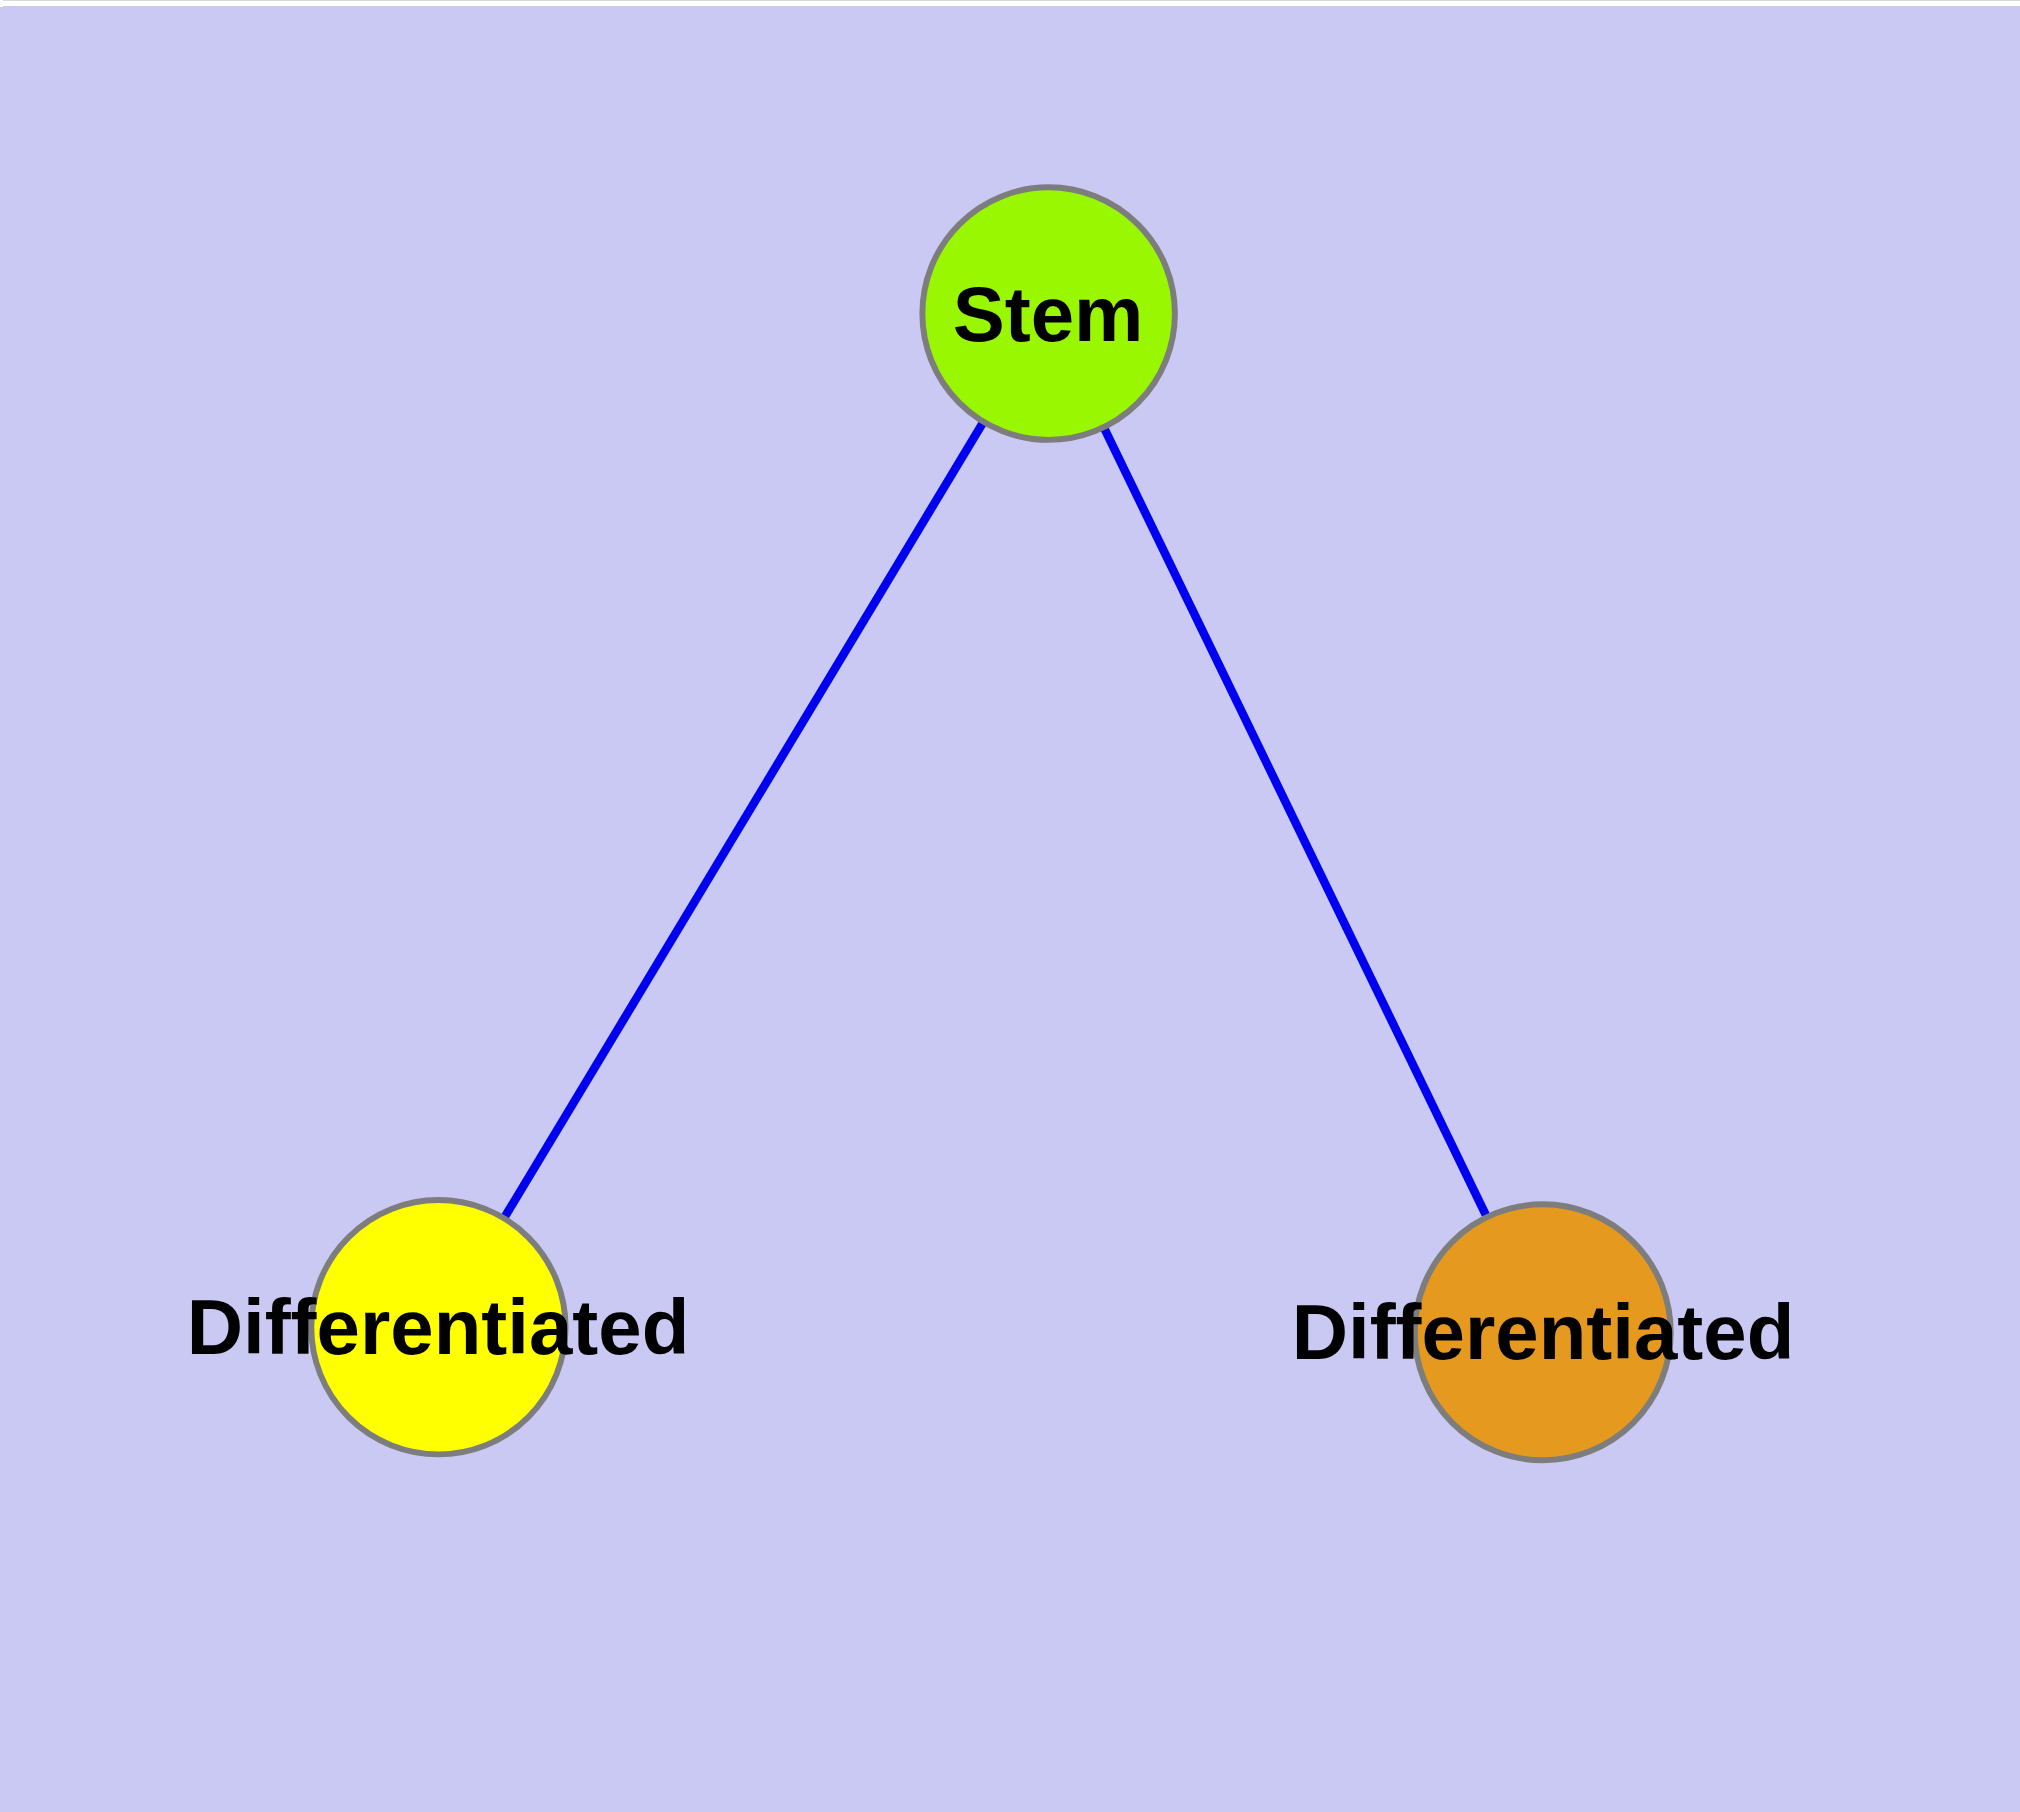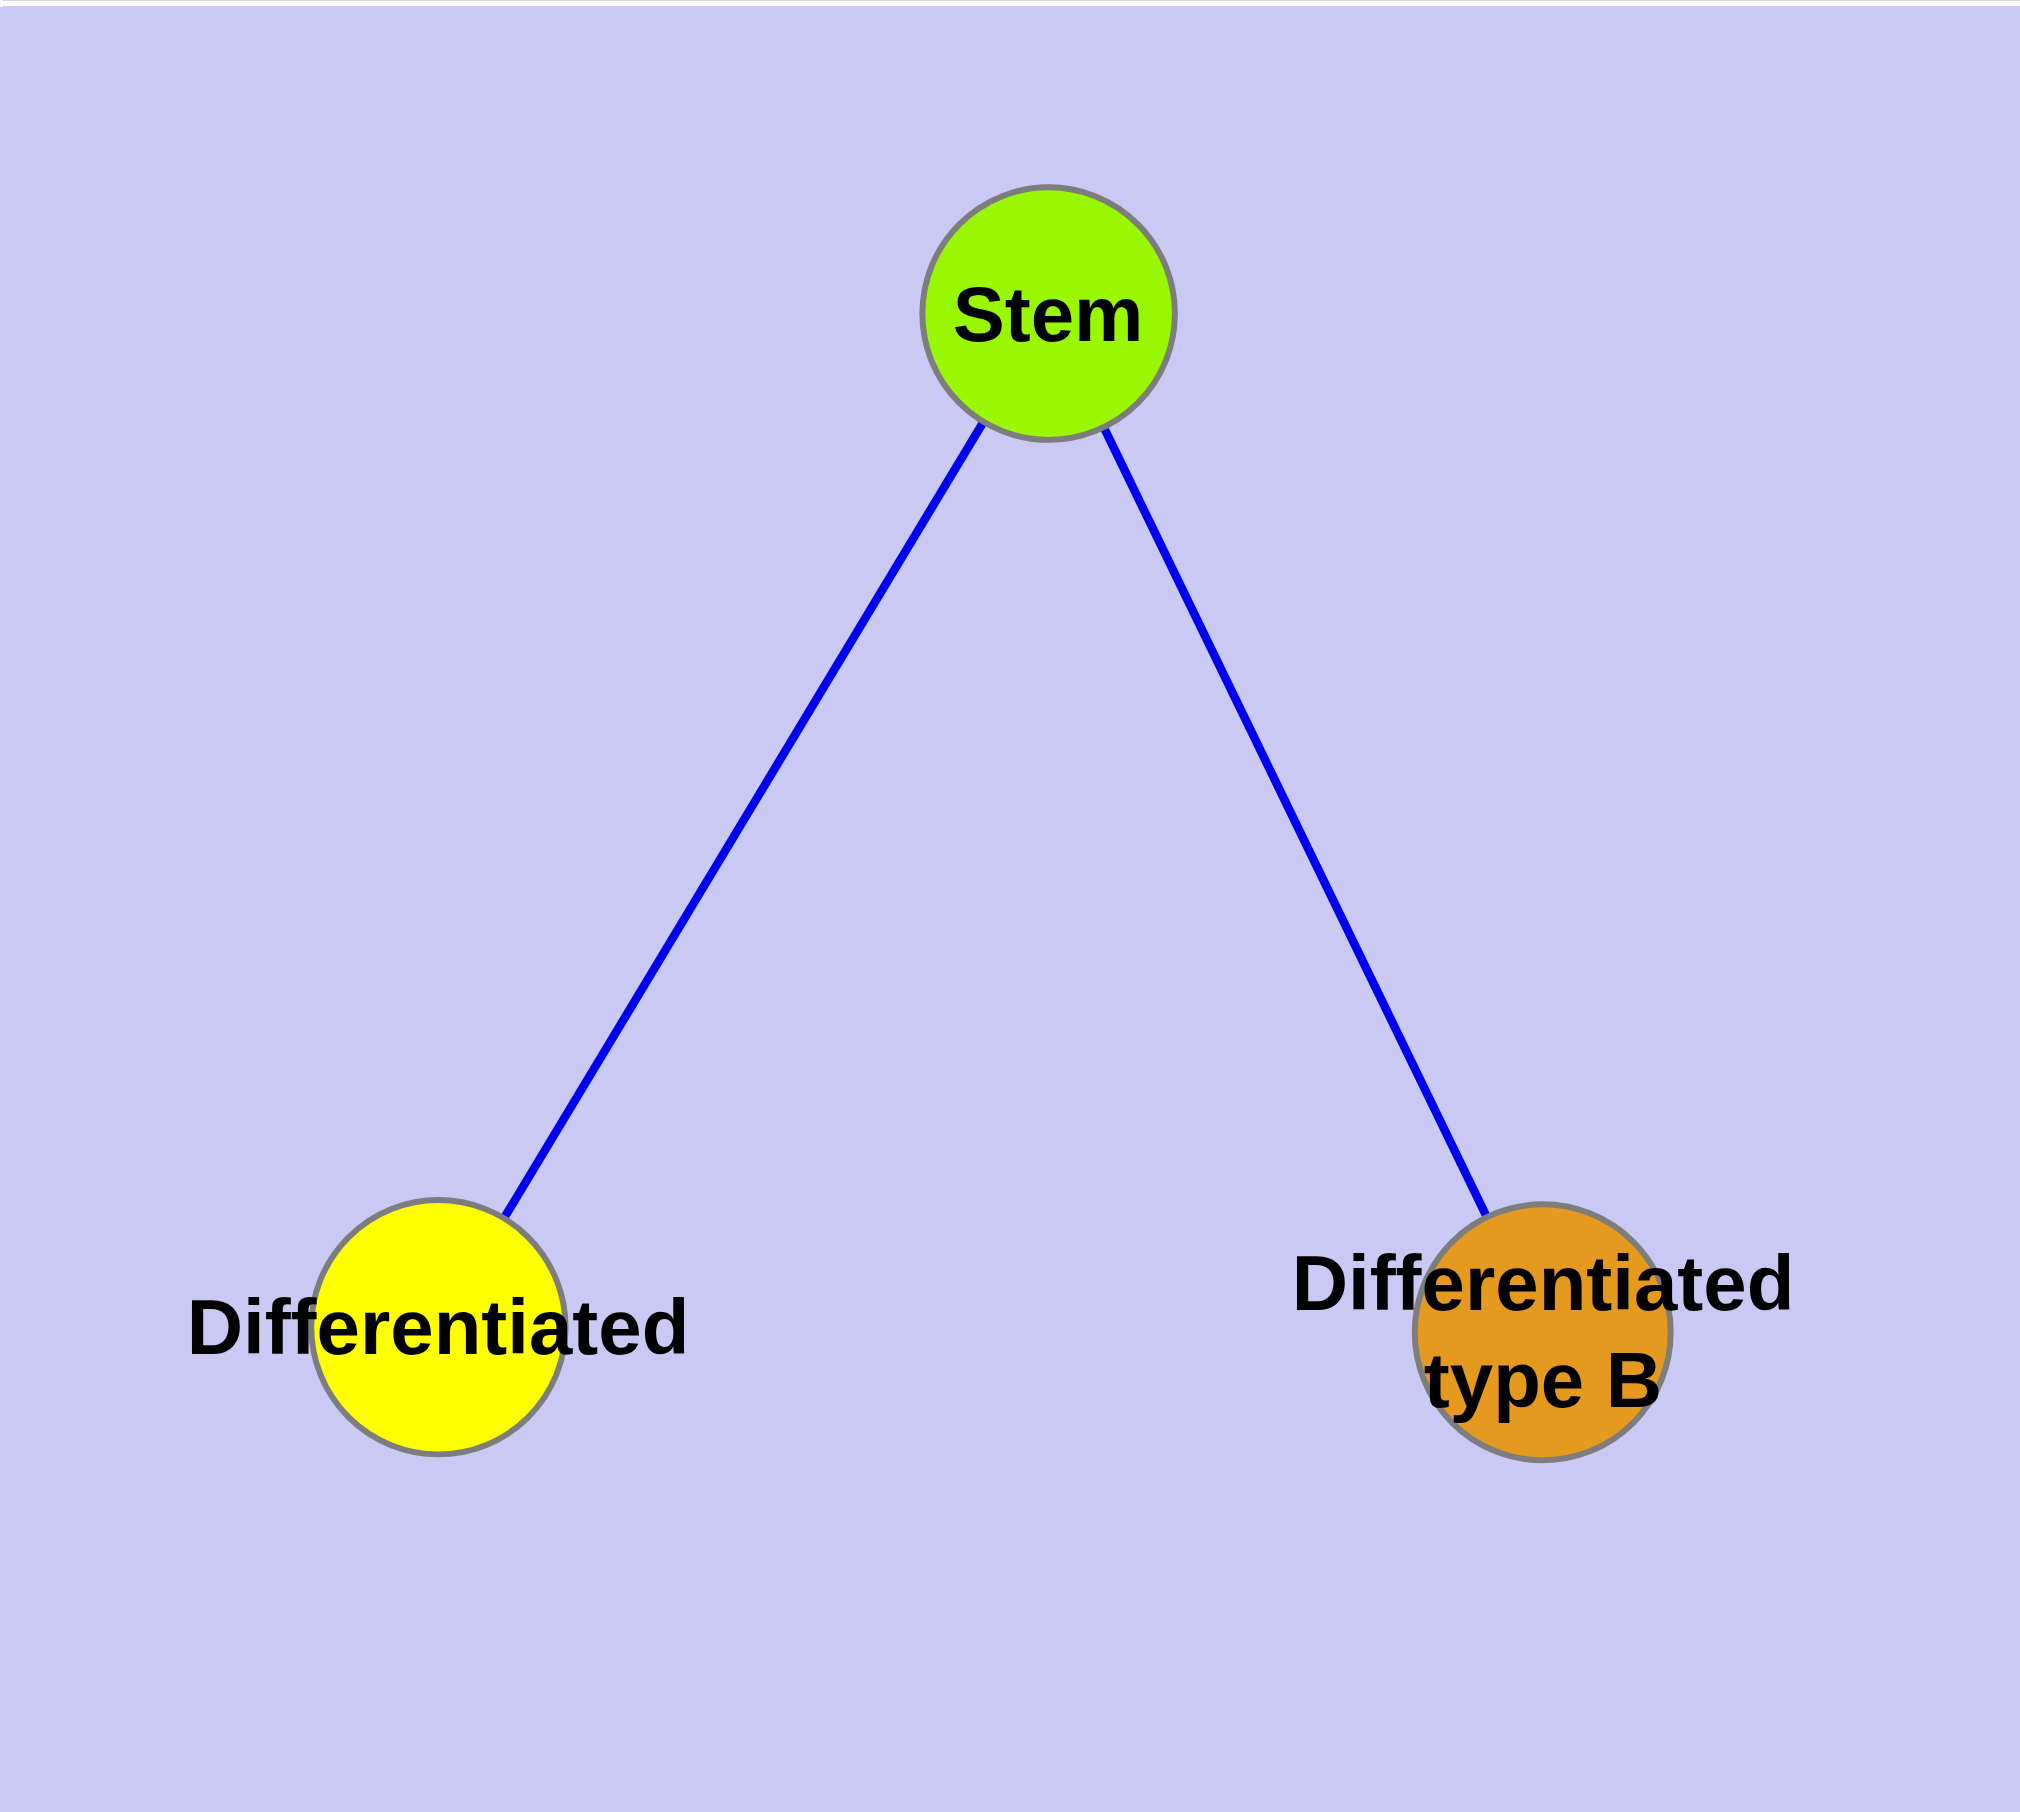--- a/index.html
+++ b/index.html
@@ -76,17 +76,16 @@
     <span class="label-line">Stem</span>
 
   </div>
 
   <div class="node-label" style="left: 438px; top: 1327px;">
     <span class="label-line">Differentiated</span>
   </div>
 
   <div class="node-label" style="left: 1543px; top: 1332px;">
     <span class="label-line">Differentiated</span>
-    <span class="label-line">type B</span>
   </div>
 
 </div>
 
 
 </body></html>

